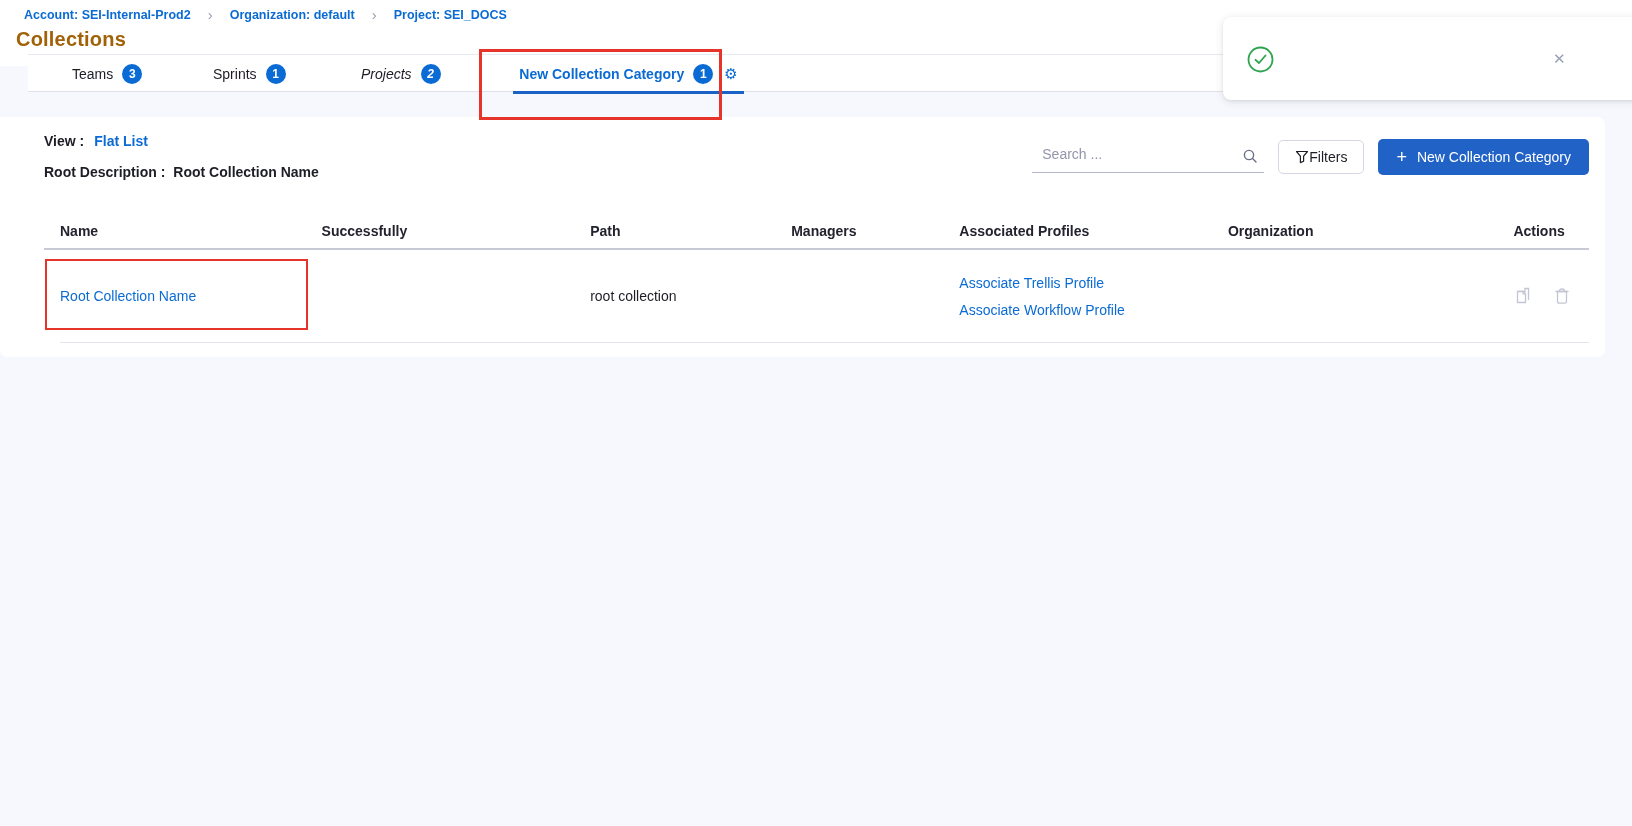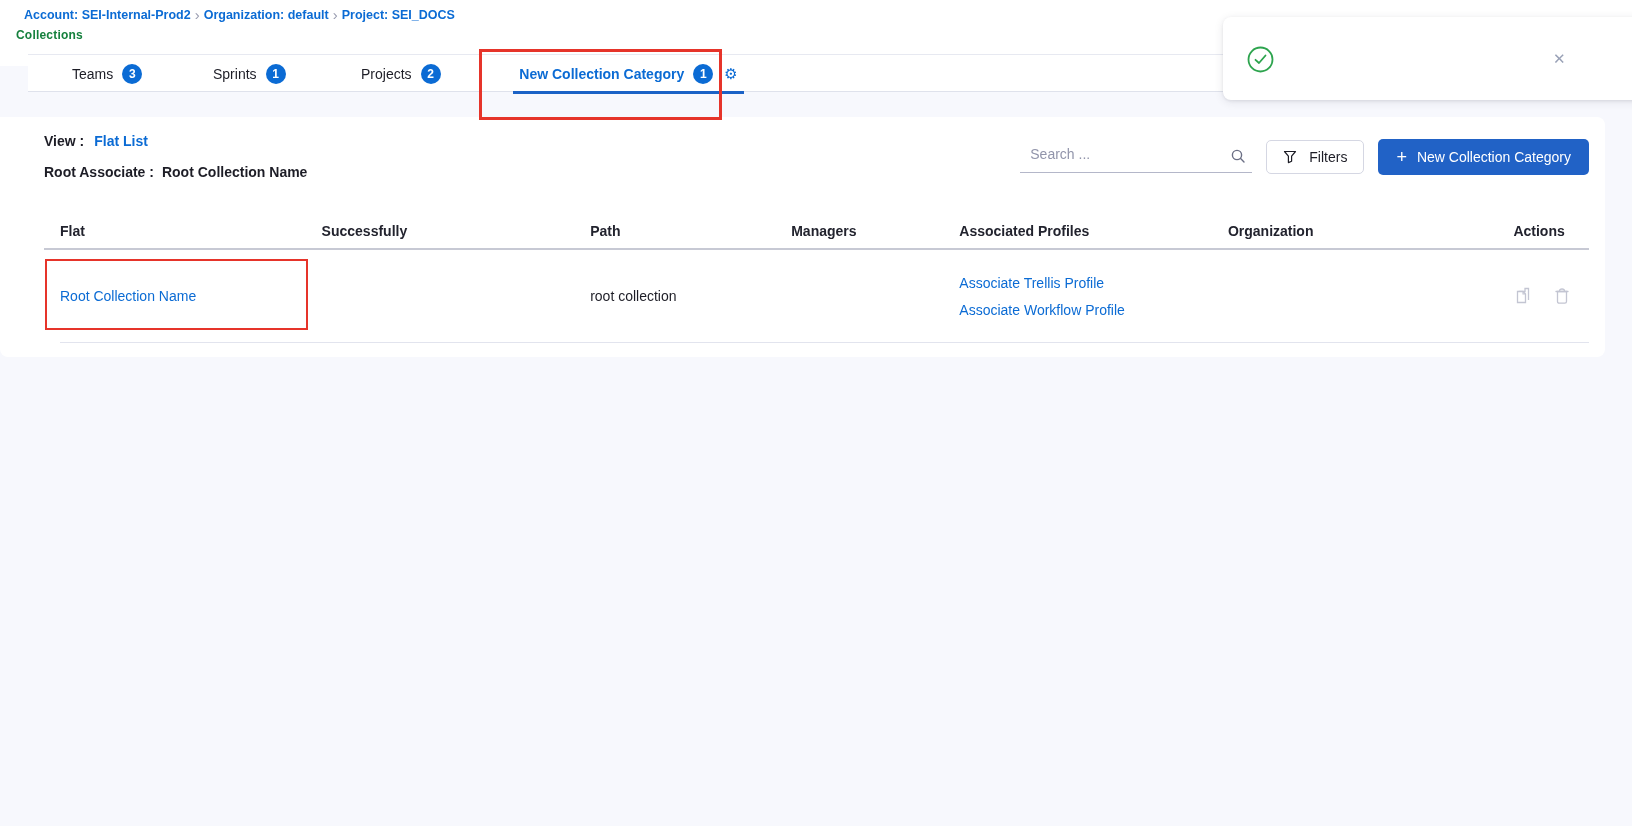--- a/index.html
+++ b/index.html
@@ -2,34 +2,34 @@
 <html><head>
 <meta charset="utf-8">
 <style>
   * { margin:0; padding:0; box-sizing:border-box; }
   html,body { width:1632px; height:826px; }
   body { font-family:"Liberation Sans", sans-serif; background:#f7f8fd; }
   .app { position:relative; width:1632px; height:826px; overflow:hidden; background:#f7f8fd; }
 
   
   .top { position:absolute; left:0; top:0; width:100%; height:66px; background:#ffffff; }
-  .breadcrumb { position:absolute; left:24px; top:8px; display:flex; align-items:center; gap:4px;
+  .breadcrumb { position:absolute; left:24px; top:8px; display:flex; align-items:center; gap:17px;
                 font-size:12.5px; font-weight:600; }
   .crumb { color:#0b6bd4; cursor:pointer; }
   .crumb-sep { color:#9a9db1; font-size:15px; line-height:12px; font-weight:400; }
-  .page-title { position:absolute; left:16px; top:28px; font-size:12px; font-weight:700; color:#15803d; letter-spacing:.2px; }
+  .page-title { position:absolute; left:16px; top:28px; font-size:20px; font-weight:700; color:#a16207; letter-spacing:.2px; }
 
   
   .tabbar { position:absolute; left:0; top:54px; width:100%; height:38px; background:#ffffff;
             border-top:1px solid #e7e9f1; border-bottom:1px solid #dfe2ec;margin-left:28px; }
   .tab { position:absolute; top:0; height:37px; display:flex; align-items:center; gap:9px;
          font-size:14px; color:#1d1d26; cursor:pointer; }
   .tab-teams { left:44px; }
   .tab-sprints { left:185px; }
-  .tab-projects { left:333px; }
+  .tab-projects { left:333px;font-style:italic; }
   .tab-ncc { left:485px; width:231px; justify-content:center; color:#0b6bd4; font-weight:600; }
   .tab-ncc .underline { position:absolute; left:0; bottom:-2px; width:100%; height:3px; background:#1b62c6; }
   .badge { min-width:20px; height:20px; border-radius:10px; background:#0b6bd4; color:#ffffff;
            font-size:12px; font-weight:600; display:flex; align-items:center; justify-content:center; padding:0 6px; }
   .gear { font-family:"DejaVu Sans", sans-serif; color:#0b6bd4; font-size:15px; margin-left:2px; cursor:pointer; }
 
   
   .red-box { position:absolute; border:3px solid #e6342a; background:transparent; z-index:40; pointer-events:none; }
   .red-box-tab { left:479px; top:49px; width:243px; height:71px; }
   .red-box-row { left:45px; top:259px; width:263px; height:71px; border-width:2px; }
@@ -42,21 +42,21 @@
   .root-line { position:absolute; left:44px; top:47px; font-size:14px; font-weight:700; color:#1d1d26; }
   .root-value { font-weight:600; margin-left:8px; }
 
   .controls { position:absolute; right:16px; top:22px; display:flex; align-items:center; gap:14px; }
   .search-wrap { position:relative; width:232px; height:32px; }
   .search-input { width:100%; height:100%; border:none; border-bottom:1px solid #b4b7c9; background:transparent;
                   font-size:14px; color:#1d1d26; padding:0 28px 6px 10px; outline:none;
                   font-family:"Liberation Sans", sans-serif; }
   .search-input::placeholder { color:#9295ab; }
   .search-icon { position:absolute; right:6px; top:7px; }
-  .btn-filters { display:flex; align-items:center; gap:12px; height:34px; padding:0 16px; background:#ffffff;
+  .btn-filters { display:flex; align-items:center; gap:0; height:34px; padding:0 16px; background:#ffffff;
                  border:1px solid #d5d7e3; border-radius:5px; font-size:14px; color:#1d1d26; cursor:pointer; }
   .btn-primary { display:flex; align-items:center; gap:10px; height:36px; padding:0 18px; background:#2162c6;
                  border:none; border-radius:5px; font-size:14px; font-weight:500; color:#ffffff; cursor:pointer; }
   .btn-plus { font-size:18px; font-weight:400; line-height:16px; }
 
   
   .thead { position:absolute; left:60px; top:106px; right:16px; display:flex; font-size:14px; font-weight:700; color:#22232e; }
   .col-name { width:263px; } .col-desc { width:270px; } .col-path { width:182px; }
   .col-mgr { width:181px;padding-left:20px; } .col-ap { width:270px;margin-left:8px; } .col-int { width:287px; } .col-act { width:76px; }
   .thead-divider { position:absolute; left:44px; right:16px; top:131px; height:2px; background:#c7c9d4; }
@@ -115,21 +115,21 @@
 
   <div class="red-box red-box-tab"></div>
   <div class="red-box red-box-row"></div>
 
   <div class="card">
 
     <div class="view-line">
       <span>View :</span><span class="view-link">Flat List</span>
     </div>
     <div class="root-line">
-      <span>Root Associate :</span><span class="root-value">Root Collection Name</span>
+      <span>Root Description :</span><span class="root-value">Root Collection Name</span>
     </div>
 
     <div class="controls">
       <div class="search-wrap">
         <input class="search-input" type="text" placeholder="Search ..." style="">
         <span class="search-icon">
           <svg width="16" height="16" viewBox="0 0 16 16" fill="none">
             <circle cx="7" cy="7" r="4.6" stroke="#6b6f85" stroke-width="1.4"></circle>
             <line x1="10.6" y1="10.6" x2="14" y2="14" stroke="#6b6f85" stroke-width="1.4" stroke-linecap="round"></line>
           </svg>
@@ -143,21 +143,21 @@
         </span>
         <span>Filters</span>
       </button>
       <button class="btn-primary">
         <span class="btn-plus">+</span>
         <span>New Collection Category</span>
       </button>
     </div>
 
     <div class="thead">
-      <div class="col-name">Flat</div>
+      <div class="col-name">Name</div>
       <div class="col-desc">Successfully</div>
       <div class="col-path">Path</div>
       <div class="col-mgr">Managers</div>
       <div class="col-ap">Associated Profiles</div>
       <div class="col-int">Organization</div>
       <div class="col-act">Actions</div>
     </div>
     <div class="thead-divider"></div>
 
     <div class="trow">

